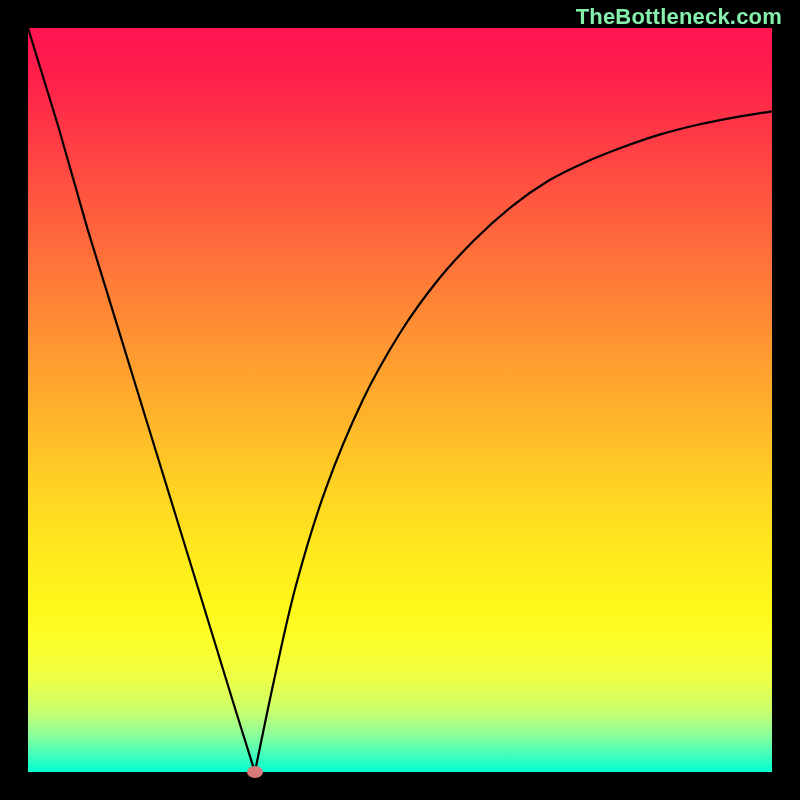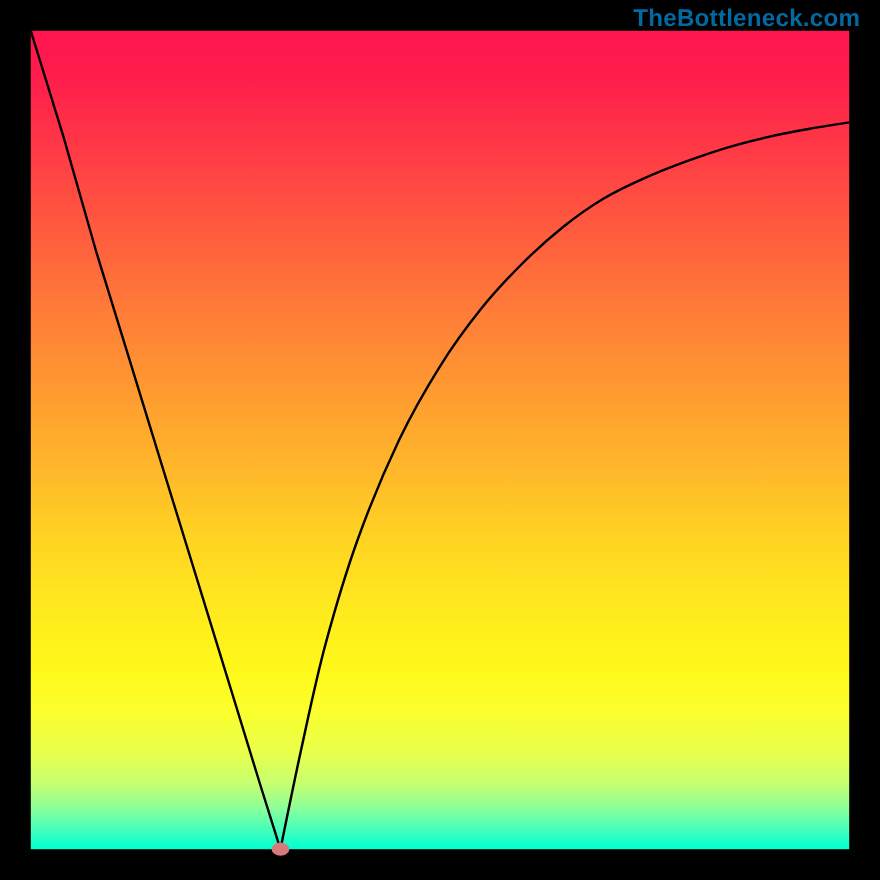--- a/index.html
+++ b/index.html
@@ -10,21 +10,21 @@
     height: 800px;
     background: #000;
   }
   .watermark {
     position: absolute;
     top: 4px;
     right: 18px;
     font-family: Arial, Helvetica, sans-serif;
     font-size: 22px;
     font-weight: 600;
-    color: #0369a1;
+    color: #86efac;
     letter-spacing: 0.2px;
     z-index: 5;
   }
   .plot {
     position: absolute;
     left: 28px;
     top: 28px;
     width: 744px;
     height: 744px;
   }

